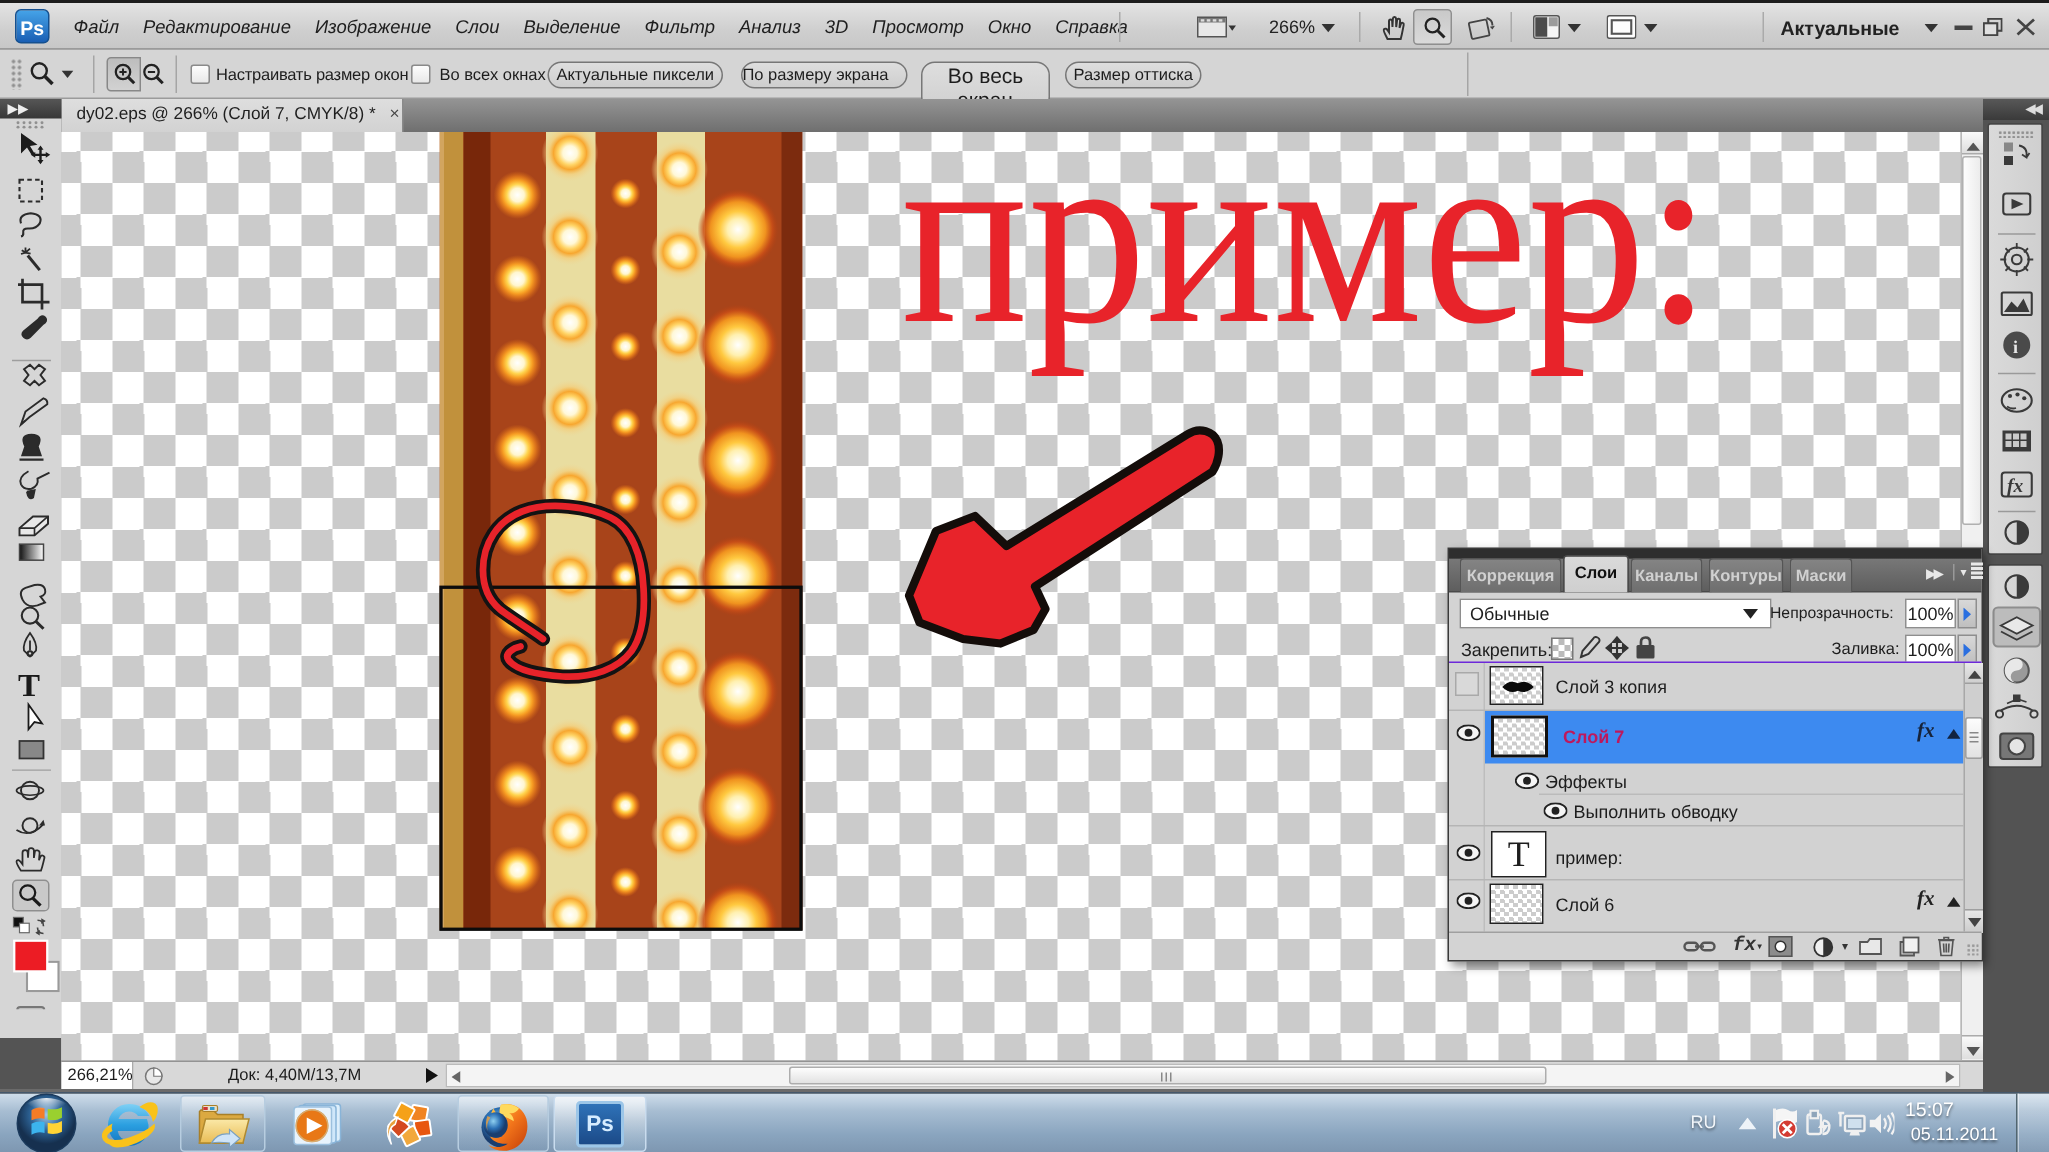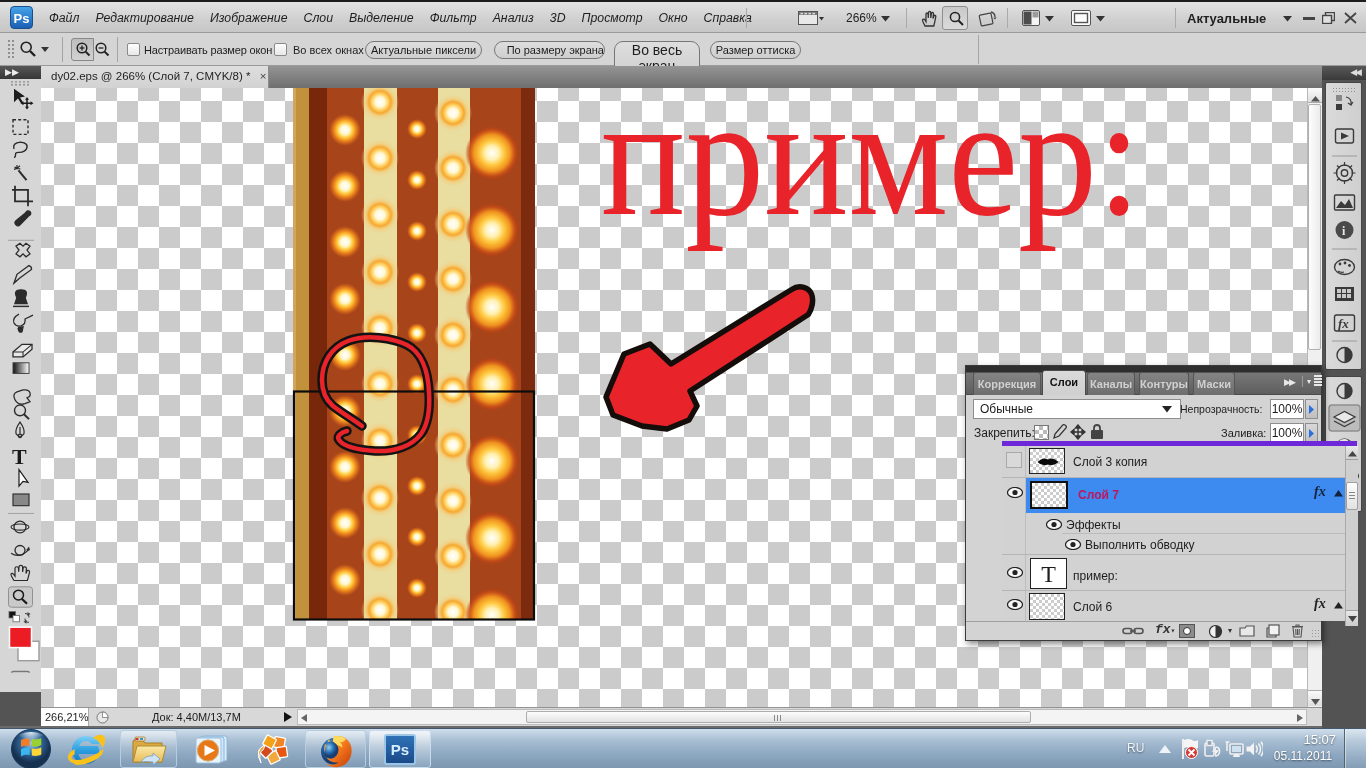--- a/index.html
+++ b/index.html
@@ -114,21 +114,21 @@
       <circle cx="7" cy="7" r="4.8" fill="none" stroke="#222" stroke-width="1.5"></circle>
       <line x1="4.6" y1="7" x2="9.4" y2="7" stroke="#222" stroke-width="1.3"></line>
       <line x1="10.6" y1="10.6" x2="14.5" y2="14.5" stroke="#222" stroke-width="2"></line>
     </svg>
   <div class="abs" style="left:117px;top:4px;width:1px;height:25px;background:#a5a5a5;"></div>
   <div class="abs" style="left:127px;top:10px;width:13px;height:13px;background:linear-gradient(#fdfdfd,#e8e8e8);border:1px solid #8a8a8a;border-radius:2px;"></div>
   <div class="abs" style="left:144px;top:11px;font-size:11px;color:#1d1d1d;letter-spacing:-.15px;">Настраивать размер окон</div>
   <div class="abs" style="left:274px;top:10px;width:13px;height:13px;background:linear-gradient(#fdfdfd,#e8e8e8);border:1px solid #8a8a8a;border-radius:2px;"></div>
   <div class="abs" style="left:293px;top:11px;font-size:11px;color:#1d1d1d;">Во всех окнах</div>
   <div class="abs" style="left:365px;top:8px;width:117px;height:18px;border:1px solid #777;border-radius:9px;background:linear-gradient(#dedede,#cecece);font-size:11px;color:#1d1d1d;text-align:center;line-height:16px;">Актуальные пиксели</div>
-  <div class="abs" style="left:494px;top:8px;width:111px;height:18px;border:1px solid #777;border-radius:9px;background:linear-gradient(#dedede,#cecece);font-size:11px;color:#1d1d1d;text-align:right;line-height:16px;">По размеру экрана</div>
+  <div class="abs" style="left:494px;top:8px;width:111px;height:18px;border:1px solid #777;border-radius:9px;background:linear-gradient(#dedede,#cecece);font-size:11px;color:#1d1d1d;text-align:left;line-height:16px;">По размеру экрана</div>
   <div class="abs" style="left:614px;top:8px;width:86px;height:36px;border:1px solid #777;border-radius:9px;background:linear-gradient(#dedede,#cecece);font-size:14px;color:#1d1d1d;text-align:center;line-height:16px;">Во весь экран</div>
   <div class="abs" style="left:710px;top:8px;width:91px;height:18px;border:1px solid #777;border-radius:9px;background:linear-gradient(#dedede,#cecece);font-size:11px;color:#1d1d1d;text-align:center;line-height:16px;">Размер оттиска</div>
   <div class="abs" style="left:978px;top:2px;width:1px;height:29px;background:#a5a5a5;"></div>
 </div>
 
 <div class="abs" id="tabrow" style="left:41px;top:66px;width:1281px;height:22px;background:linear-gradient(#949494,#6f6f6f);">
   <div class="abs" style="left:0;top:0;width:228px;height:22px;background:linear-gradient(#dedede,#d2d2d2);border-right:1px solid #8a8a8a;font-size:11.5px;color:#1f1f1f;line-height:21px;padding-left:10px;">dy02.eps @ 266% (Слой 7, CMYK/8) * <span style="color:#444;padding-left:6px;">×</span></div>
 </div>
 
 <div class="abs" id="toolbar" style="left:0;top:66px;width:41px;height:662px;background:#d6d6d6;">
@@ -498,21 +498,21 @@
   <svg class="abs" style="left:124px;top:57px;" width="14" height="17" viewBox="0 0 14 17">
       <rect x="1" y="7" width="12" height="9" rx="1" fill="#444"></rect>
       <path d="M4 7 L4 5 q0-3 3-3 q3 0 3 3 l0 2" fill="none" stroke="#444" stroke-width="1.8"></path>
     </svg>
   <div class="abs" style="left:255px;top:61px;font-size:11px;">Заливка:</div>
   <div class="abs" style="left:304px;top:57px;width:34px;height:20px;background:#fff;border:1px solid #8e8e8e;text-align:center;line-height:19px;">100%</div>
   <div class="abs" style="left:339px;top:57px;width:13px;height:20px;background:linear-gradient(#d8d8d8,#bfbfbf);border:1px solid #8e8e8e;"><svg width="7" height="9" style="margin:5px 0 0 2px;">
         <path d="M1 0 l5 4.5 -5 4.5z" fill="#2a6fe0"></path>
       </svg></div>
 
-  <div class="abs" style="left:0;top:75px;width:355px;height:180px;background:#d2d2d2;border-top:5px solid #6d28d9;margin-left:36px;" id="layerlist">
+  <div class="abs" style="left:0;top:75px;width:355px;height:180px;background:#d2d2d2;border-top:1px solid #6d28d9;" id="layerlist">
     <div class="abs" style="left:23px;top:0;width:1px;height:180px;background:#bdbdbd;"></div>
 
     <div class="abs" style="left:4px;top:6px;width:16px;height:16px;background:#d9d9d9;border:1px solid #a9a9a9;"></div>
     <div class="abs" style="left:27px;top:2px;width:36px;height:26px;border:1px solid #222;background:#fff;background-image:conic-gradient(#ccc 90deg,#fff 90deg 180deg,#ccc 180deg 270deg,#fff 270deg);background-size:6px 6px;">
       <svg width="36" height="26">
           <path d="M7.5 13 q5-5.5 10.5-2.5 q5.5-3 10.5 2.5 q-5 5-10.5 2.5 q-5.5 2.5-10.5-2.5z" fill="#0a0a0a"></path>
         </svg>
     </div>
     <div class="abs" style="left:71px;top:9px;">Слой 3 копия</div>
     <div class="abs" style="left:0;top:31px;width:343px;height:1px;background:#b5b5b5;"></div>
@@ -734,17 +734,17 @@
   <svg class="abs" style="left:1224px;top:10px;" width="20" height="20" viewBox="0 0 20 20">
     <path d="M3 3 l0 9 M1.5 3 l4 0" stroke="#f0f0f0" stroke-width="1.6"></path>
     <rect x="6" y="5" width="13" height="10" rx="1" fill="#8fa5ba" stroke="#f0f0f0" stroke-width="1.6"></rect>
       <rect x="8" y="7" width="9" height="6" fill="#cfe0ee"></rect>
     <path d="M10 15 l5 0 1 3 -7 0z" fill="#f0f0f0"></path>
   </svg>
   <svg class="abs" style="left:1245px;top:11px;" width="18" height="18" viewBox="0 0 18 18">
     <path d="M1.5 6.5 l3.5 0 4-4 0 13 -4-4 -3.5 0z" fill="#f2f2f2"></path>
     <path d="M11 5.5 q2.5 3.5 0 7 M13.5 3.5 q4 5.5 0 11 M16 1.8 q5 7.2 0 14.4" fill="none" stroke="#f2f2f2" stroke-width="1.5"></path>
   </svg>
-  <div class="abs" style="left:1270px;top:3px;width:66px;text-align:right;color:#fff;font-size:13px;text-shadow:0 1px 2px rgba(0,0,0,.5);">15:07</div>
+  <div class="abs" style="left:1270px;top:3px;width:66px;text-align:left;color:#fff;font-size:13px;text-shadow:0 1px 2px rgba(0,0,0,.5);">15:07</div>
   <div class="abs" style="left:1270px;top:20px;width:66px;text-align:center;color:#fff;font-size:12px;text-shadow:0 1px 2px rgba(0,0,0,.5);">05.11.2011</div>
   <div class="abs" style="left:1344px;top:0;width:1px;height:40px;background:#51656f;box-shadow:1px 0 rgba(255,255,255,.45);"></div>
   <div class="abs" style="left:1345px;top:0;width:21px;height:40px;background:linear-gradient(rgba(255,255,255,.25),rgba(255,255,255,.05));"></div>
 </div>
 
 </body></html>

